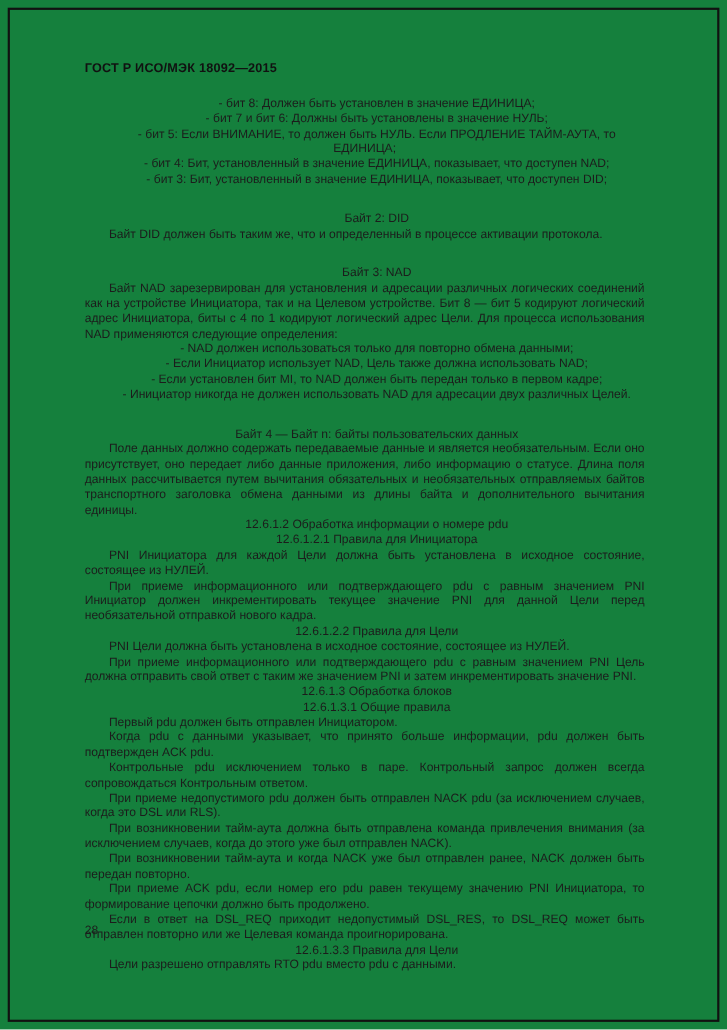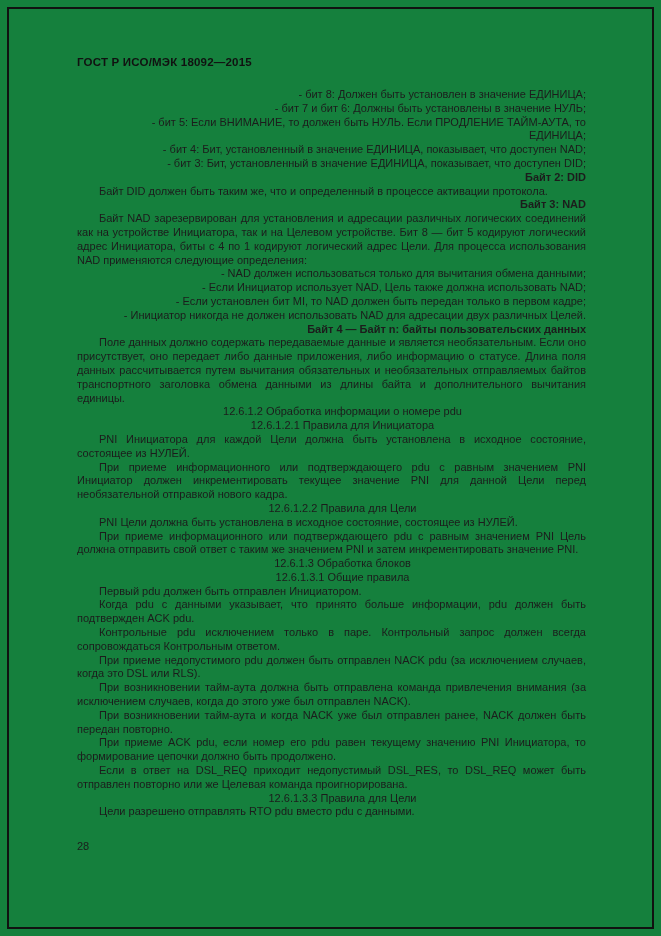--- a/index.html
+++ b/index.html
@@ -40,25 +40,26 @@
     line-height: 13.8px;
     text-align: justify;
     color: #1c1c1c;
   }
   .content p.block {
     margin: 0;
     padding: 0;
     text-indent: 22px;
   }
   .content p.bold {
-    font-weight: bold;
-    text-align: right;
+    font-weight: normal;
+    text-align: center;
+    margin-top: 22px;
   }
   .content p.list {
-    text-align: right;
+    text-align: center;
   }
   .content p.section {
     text-align: center;
   }
   .footer {
     position: absolute;
     left: 77px;
     top: 840px;
     font-size: 11px;
     color: #1c1c1c;
@@ -73,21 +74,21 @@
   <div class="content">
       <p class="block list">- бит 8: Должен быть установлен в значение ЕДИНИЦА;</p>
       <p class="block list">- бит 7 и бит 6: Должны быть установлены в значение НУЛЬ;</p>
       <p class="block list">- бит 5: Если ВНИМАНИЕ, то должен быть НУЛЬ. Если ПРОДЛЕНИЕ ТАЙМ-АУТА, то ЕДИНИЦА;</p>
       <p class="block list">- бит 4: Бит, установленный в значение ЕДИНИЦА, показывает, что доступен NAD;</p>
       <p class="block list">- бит 3: Бит, установленный в значение ЕДИНИЦА, показывает, что доступен DID;</p>
       <p class="block bold">Байт 2: DID</p>
       <p class="block body">Байт DID должен быть таким же, что и определенный в процессе активации протокола.</p>
       <p class="block bold">Байт 3: NAD</p>
       <p class="block body">Байт NAD зарезервирован для установления и адресации различных логических соединений как на устройстве Инициатора, так и на Целевом устройстве. Бит 8 — бит 5 кодируют логический адрес Инициатора, биты с 4 по 1 кодируют логический адрес Цели. Для процесса использования NAD применяются следующие определения:</p>
-      <p class="block list">- NAD должен использоваться только для вычитания обмена данными;</p>
+      <p class="block list">- NAD должен использоваться только для повторно обмена данными;</p>
       <p class="block list">- Если Инициатор использует NAD, Цель также должна использовать NAD;</p>
       <p class="block list">- Если установлен бит MI, то NAD должен быть передан только в первом кадре;</p>
       <p class="block list">- Инициатор никогда не должен использовать NAD для адресации двух различных Целей.</p>
       <p class="block bold">Байт 4 — Байт n: байты пользовательских данных</p>
       <p class="block body">Поле данных должно содержать передаваемые данные и является необязательным. Если оно присутствует, оно передает либо данные приложения, либо информацию о статусе. Длина поля данных рассчитывается путем вычитания обязательных и необязательных отправляемых байтов транспортного заголовка обмена данными из длины байта и дополнительного вычитания единицы.</p>
       <p class="block section">12.6.1.2 Обработка информации о номере pdu</p>
       <p class="block section">12.6.1.2.1 Правила для Инициатора</p>
       <p class="block body">PNI Инициатора для каждой Цели должна быть установлена в исходное состояние, состоящее из НУЛЕЙ.</p>
       <p class="block body">При приеме информационного или подтверждающего pdu с равным значением PNI Инициатор должен инкрементировать текущее значение PNI для данной Цели перед необязательной отправкой нового кадра.</p>
       <p class="block section">12.6.1.2.2 Правила для Цели</p>

